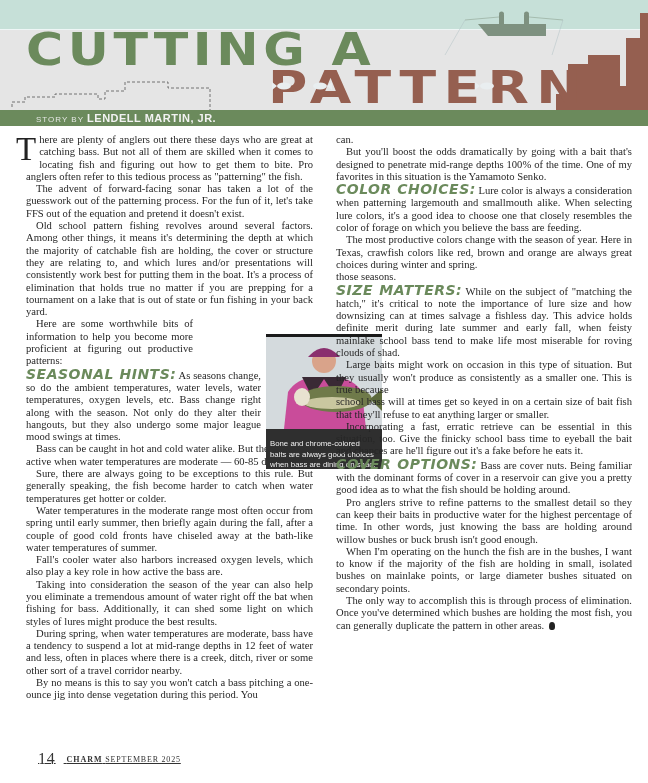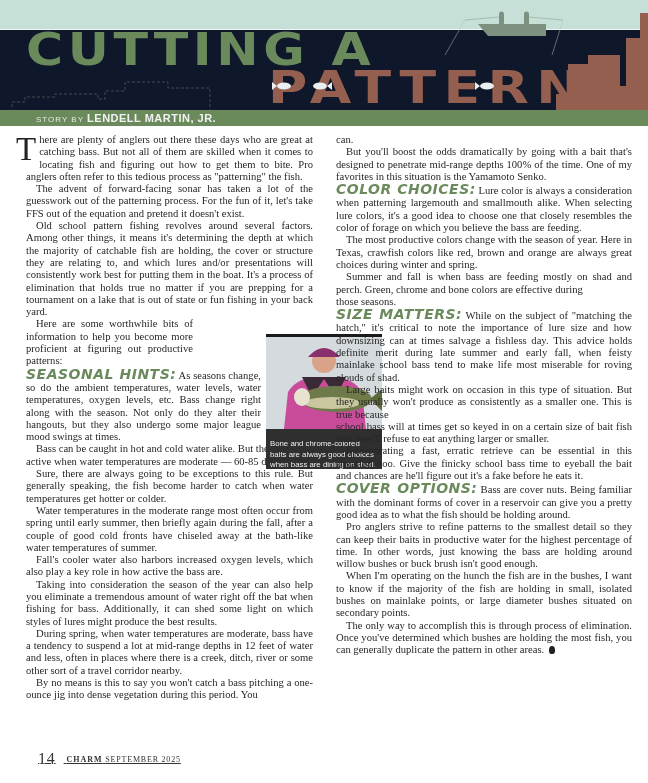--- a/index.html
+++ b/index.html
@@ -1,17 +1,17 @@
 <!DOCTYPE html>
 <html><head>
 <meta charset="utf-8">
 <style>
   html, body { margin: 0; padding: 0; }
   body { width: 648px; height: 783px; background: #ffffff; position: relative; overflow: hidden; font-family: "Liberation Serif", serif; color: #222; }
-  .header { position: absolute; left: 0; top: 0; width: 648px; height: 110px; background: #0f172a; overflow: hidden; }
+  .header { position: absolute; left: 0; top: 0; width: 648px; height: 110px; background: #e5e5e5; overflow: hidden; }
   .sky-band { position: absolute; left: 0; top: 0; width: 648px; height: 29px; background: #c6e0d8; border-bottom: 1px solid #eef6f6; }
   .title-line1 { position: absolute; left: 26px; top: 28px; font-family: "DejaVu Sans", sans-serif; font-weight: bold; font-size: 44px; letter-spacing: 4px; color: #6b8a5c; transform: scaleX(1.15); transform-origin: left top; line-height: 1; }
   .title-line2 { position: absolute; left: 268px; top: 66px; font-family: "DejaVu Sans", sans-serif; font-weight: bold; font-size: 44px; letter-spacing: 6px; color: #955f50; transform: scaleX(1.22); transform-origin: left top; line-height: 1; }
   .byline-bar { position: absolute; left: 0; top: 110px; width: 648px; height: 16px; background: #6b8a5c; }
   .byline { position: absolute; left: 36px; top: 111px; color: #f2f2f2; font-family: "Liberation Sans", sans-serif; font-size: 11px; line-height: 14px; }
   .byline .story-by { font-size: 8px; letter-spacing: 1px; opacity: 0.9; }
   .byline .author { font-weight: bold; font-size: 11px; letter-spacing: 0.5px; }
   .col { position: absolute; top: 134px; font-size: 10.6px; line-height: 12.3px; text-align: justify; color: #262626; }
   .col-left { left: 26px; width: 287px; }
   .col-right { left: 336px; width: 296px; top: 134px; }
@@ -115,21 +115,20 @@
     </svg>
   </div>
   <div class="caption">Bone and chrome-colored baits are always good choices when bass are dining on shad.</div>
 </div>
 
 <div class="col col-right">
   <p class="noindent">can.</p>
   <p>But you'll boost the odds dramatically by going with a bait that's designed to penetrate mid-range depths 100% of the time. One of my favorites in this situation is the Yamamoto Senko.</p>
   <p class="noindent"><span class="subhead">COLOR CHOICES:</span><span> Lure color is always a consideration when patterning largemouth and smallmouth alike. When selecting lure colors, it's a good idea to choose one that closely resembles the color of forage on which you believe the bass are feeding.</span></p>
   <p>The most productive colors change with the season of year. Here in Texas, crawfish colors like red, brown and orange are always great choices during winter and spring.</p>
-  <p>Summer and fall is when bass are feeding mostly on shad and perch. Green, chrome and bone colors are effective during</p>
   <p class="noindent right-indent">those seasons.</p>
   <p class="noindent right-indent"><span class="subhead">SIZE MATTERS:</span><span> While on the subject of "matching the hatch," it's critical to note the importance of lure size and how downsizing can at times salvage a fishless day. This advice holds definite merit during late summer and early fall, when feisty mainlake school bass tend to make life most miserable for roving clouds of shad.</span></p>
   <p class="right-indent">Large baits might work on occasion in this type of situation. But they usually won't produce as consistently as a smaller one. This is true because</p>
   <p class="noindent">school bass will at times get so keyed in on a certain size of bait fish that they'll refuse to eat anything larger or smaller.</p>
   <p>Incorporating a fast, erratic retrieve can be essential in this situation, too. Give the finicky school bass time to eyeball the bait and chances are he'll figure out it's a fake before he eats it.</p>
   <p class="noindent"><span class="subhead">COVER OPTIONS:</span><span> Bass are cover nuts. Being familiar with the dominant forms of cover in a reservoir can give you a pretty good idea as to what the fish should be holding around.</span></p>
   <p>Pro anglers strive to refine patterns to the smallest detail so they can keep their baits in productive water for the highest percentage of time. In other words, just knowing the bass are holding around willow bushes or buck brush isn't good enough.</p>
   <p>When I'm operating on the hunch the fish are in the bushes, I want to know if the majority of the fish are holding in small, isolated bushes on mainlake points, or large diameter bushes situated on secondary points.</p>
   <p><span>The only way to accomplish this is through process of elimination. Once you've determined which bushes are holding the most fish, you can generally duplicate the pattern in other areas.</span> <span class="endmark"></span></p>
 </div>

